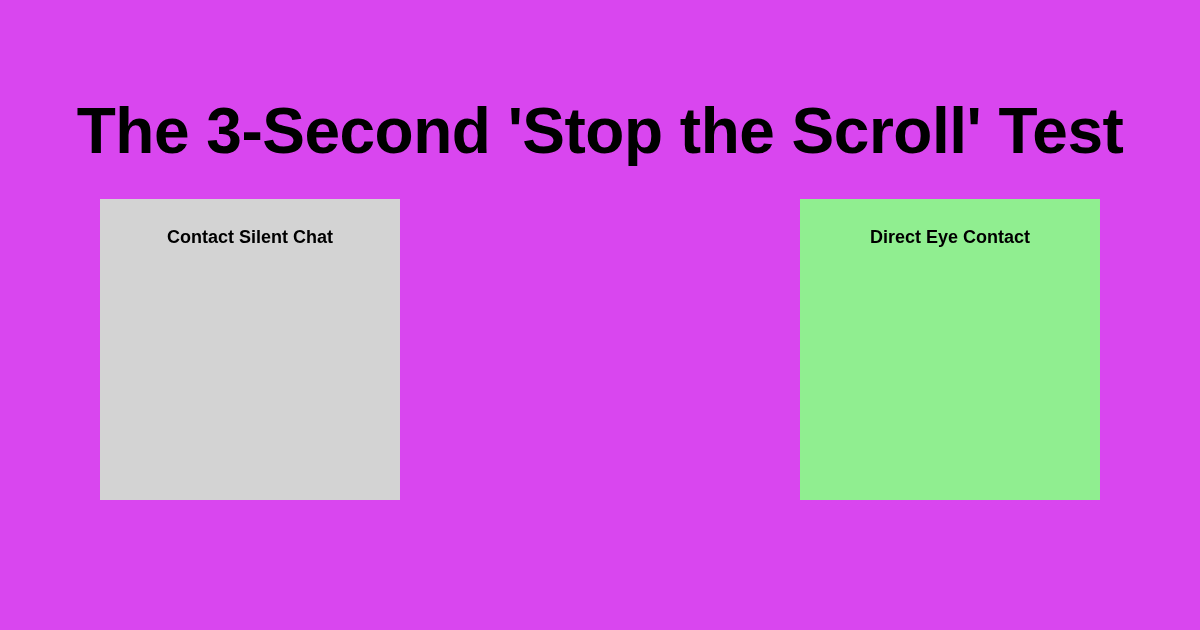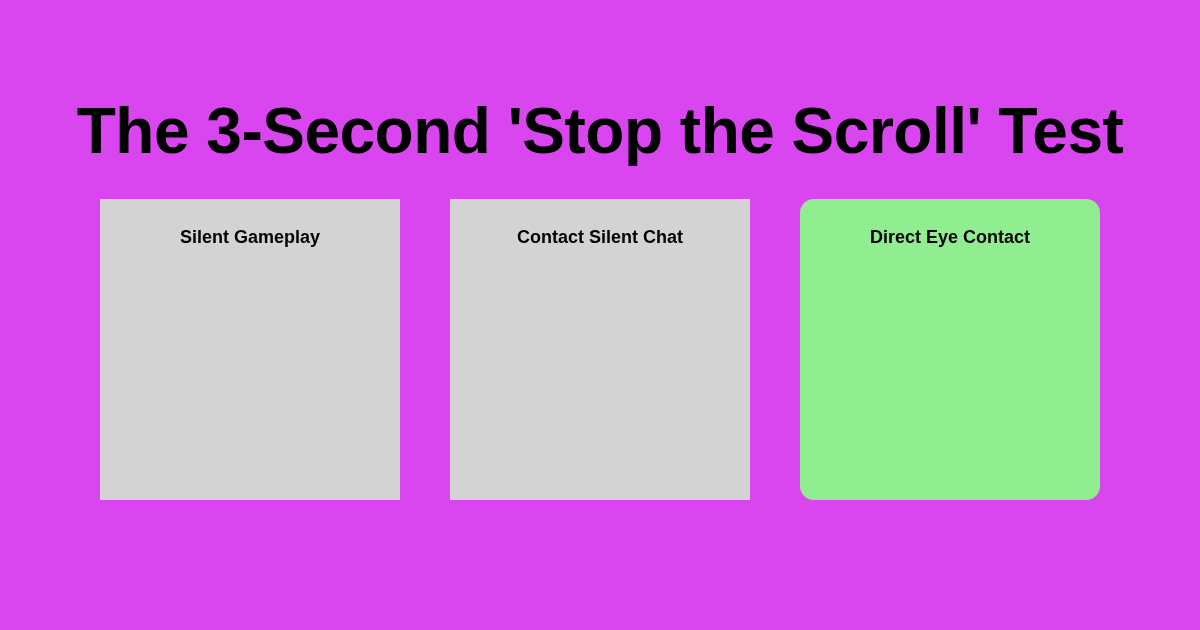--- a/index.html
+++ b/index.html
@@ -60,21 +60,20 @@
     padding-right: 10px;
     display: block;
   }
 
   .card-neutral {
     background: #d3d3d3;
   }
 
   .card-highlight {
     background: #90ee90;
-    border-radius: 14px;
   }
 
   .card-label {
     display: block;
     width: 100%;
     text-align: center;
     font-family: "Liberation Sans", sans-serif;
     font-size: 18px;
     font-weight: bold;
     line-height: 1.2;
@@ -90,24 +89,20 @@
 </style>
 </head>
 <body>
 
 <div class="poster">
 
   <h1 class="poster-title">The 3-Second 'Stop the Scroll' Test</h1>
 
   <div class="card-row">
 
-    <div class="card card-neutral">
-      <span class="card-label">Silent Gameplay</span>
-      <span class="card-body"></span>
-    </div>
 
     <div class="card card-neutral">
       <span class="card-label">Contact Silent Chat</span>
       <span class="card-body"></span>
     </div>
 
     <div class="card card-highlight">
       <span class="card-label">Direct Eye Contact</span>
       <span class="card-body"></span>
     </div>

